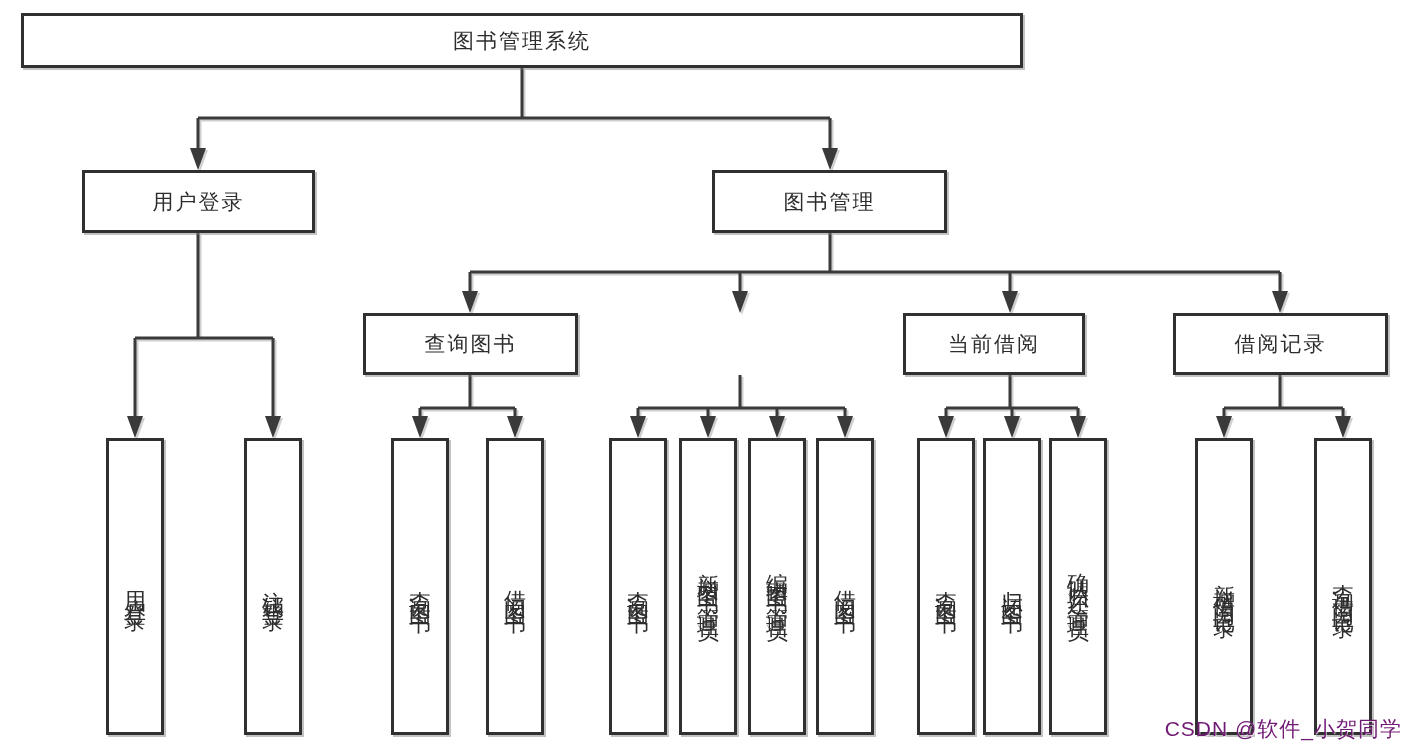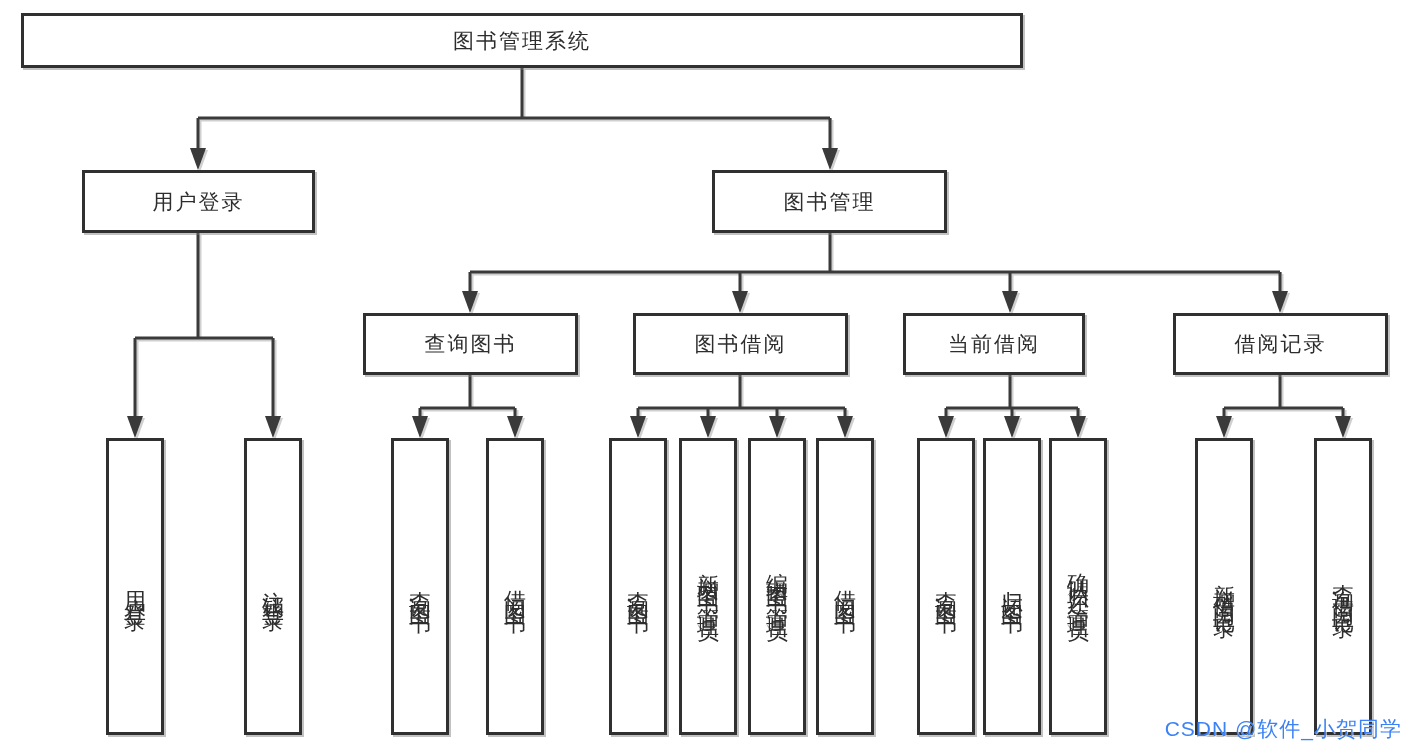--- a/index.html
+++ b/index.html
@@ -36,21 +36,21 @@
   .leaf{top:438px;width:58px;height:297px;}
   .n-leaf-0{left:106px;}  .n-leaf-1{left:244px;}
   .n-leaf-2{left:391px;}  .n-leaf-3{left:486px;}
   .n-leaf-4{left:609px;}  .n-leaf-5{left:679px;}
   .n-leaf-6{left:748px;}  .n-leaf-7{left:816px;}
   .n-leaf-8{left:917px;}  .n-leaf-9{left:983px;}
   .n-leaf-10{left:1049px;}
   .n-leaf-11{left:1195px;} .n-leaf-12{left:1314px;}
   .watermark{
     position:absolute;right:3px;bottom:4px;z-index:3;
-    font-size:21px;letter-spacing:1px;color:#3b82f6;
+    font-size:21px;letter-spacing:1px;color:#701a75;
     text-shadow:1px 1px 0 rgba(255,255,255,0.6);white-space:nowrap;
   }
 </style>
 </head>
 <body>
 
 <div class="stage">
 
   <svg class="connectors" width="1405" height="747" viewBox="0 0 1405 747" aria-hidden="true">
     <g stroke="#3a3a3a" stroke-width="3" fill="none">
@@ -92,23 +92,20 @@
   <div class="node n-l2-0">
     <span class="hlabel">用户登录</span>
   </div>
   <div class="node n-l2-1">
     <span class="hlabel">图书管理</span>
   </div>
 
   <div class="node n-l3-0">
     <span class="hlabel">查询图书</span>
   </div>
-  <div class="node n-l3-1">
-    <span class="hlabel">图书借阅</span>
-  </div>
   <div class="node n-l3-2">
     <span class="hlabel">当前借阅</span>
   </div>
   <div class="node n-l3-3">
     <span class="hlabel">借阅记录</span>
   </div>
 
   <div class="node leaf n-leaf-0">
     <span>用户登录</span>
   </div>

